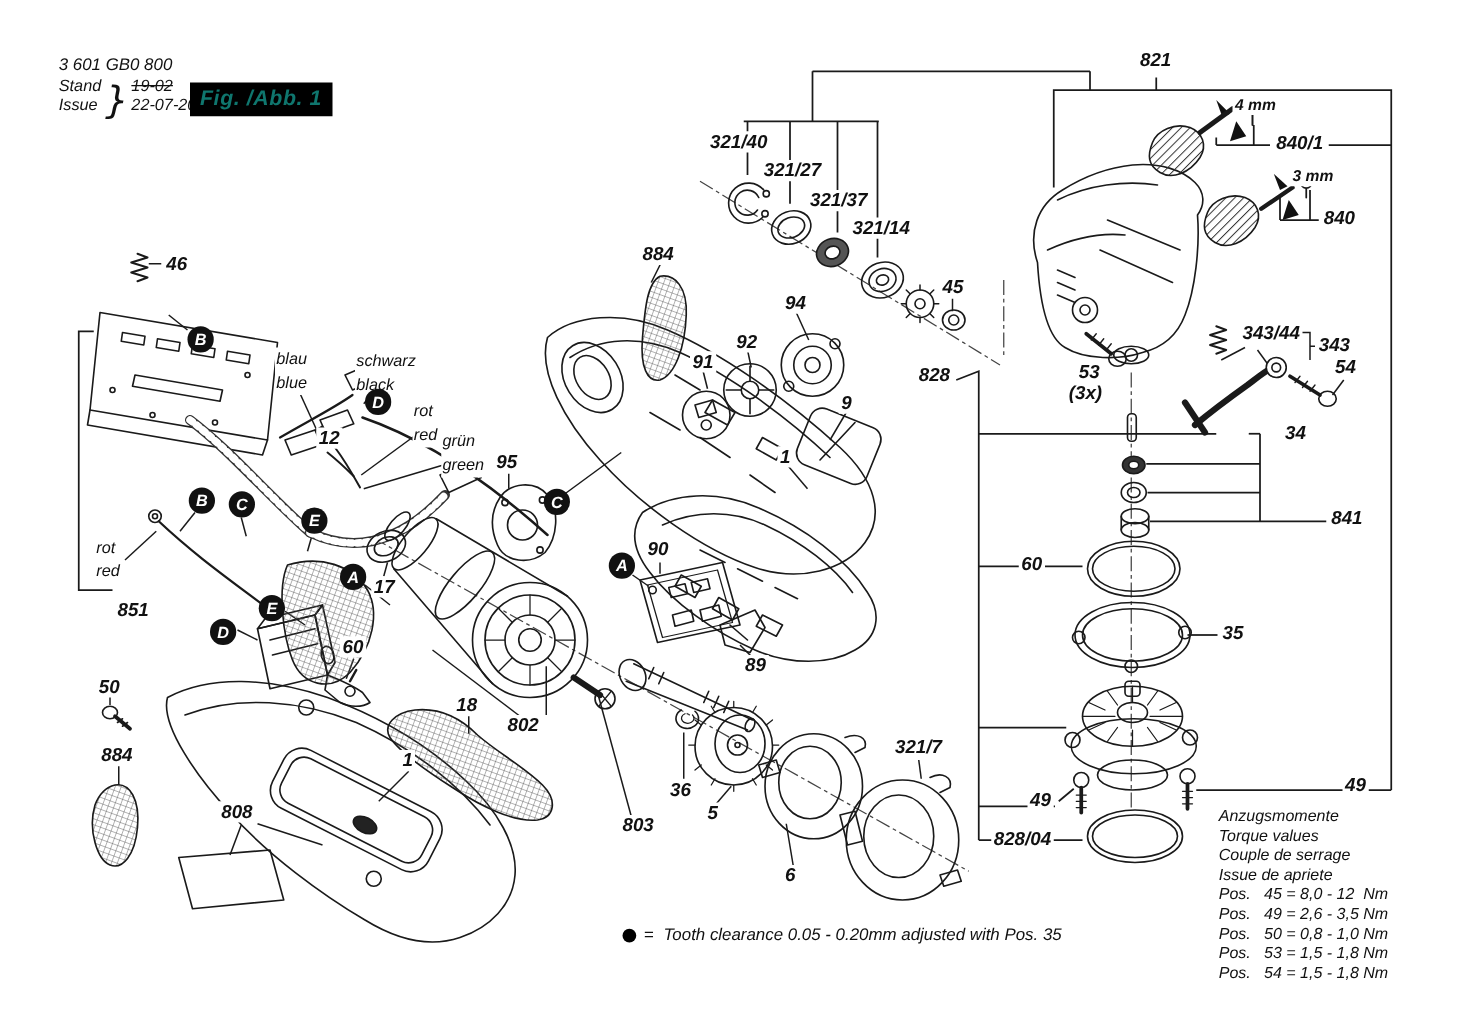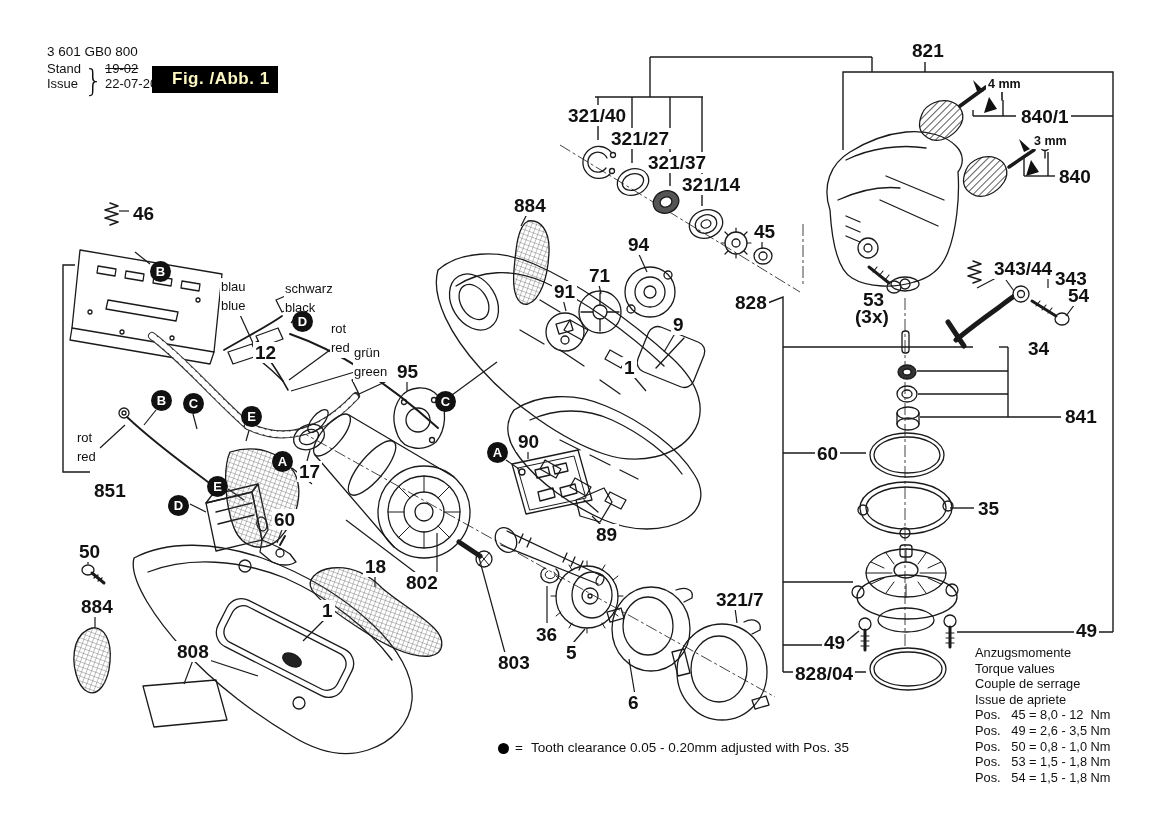--- a/index.html
+++ b/index.html
@@ -1,32 +1,32 @@
 <!DOCTYPE html>
 <html><head>
 <meta charset="utf-8">
 <style>
   html,body{margin:0;padding:0;background:#fff;}
   #page{position:relative;width:1169px;height:800px;background:#fff;overflow:hidden;
-        font-family:"Liberation Sans",sans-serif;color:#111;}
+        font-family:"Liberation Sans",sans-serif;color:#111;font-style:italic;}
   svg{position:absolute;left:0;top:0;}
-  .lbl{position:absolute;font-weight:bold;font-size:19px;line-height:1;white-space:nowrap;
+  .lbl{position:absolute;font-weight:bold;font-size:15px;line-height:1;white-space:nowrap;
        background:#fff;padding:1px 2px;color:#111;}
   .lbl.small{font-size:12.5px;margin-left:46px;}
   .wlbl{position:absolute;font-size:13px;line-height:1.45;white-space:nowrap;background:#fff;
         padding:0 1px;color:#111;}
   .conn{position:absolute;width:21px;height:21px;border-radius:50%;background:#111;color:#fff;
         font-weight:bold;font-size:13px;display:flex;align-items:center;justify-content:center;}
   #titleblock{position:absolute;left:47px;top:44px;font-size:13.5px;line-height:1.25;}
   #stand-issue{display:flex;align-items:flex-start;margin-top:1px;font-size:13px;}
   #stand-issue .col{display:flex;flex-direction:column;line-height:1.15;}
   #brace{font-size:30px;font-weight:300;margin:0 2px 0 3px;font-family:"DejaVu Sans",sans-serif;}
   .strike{text-decoration:line-through;}
-  #figbox{position:absolute;left:152px;top:66px;background:#000;color:#fef9c3;font-weight:bold;
-          font-size:17px;padding:3px 8px 4px 20px;letter-spacing:.5px;}
+  #figbox{position:absolute;left:152px;top:66px;background:#000;color:#0f766e;font-weight:bold;
+          font-size:17px;padding:3px 8px 4px 8px;letter-spacing:.5px;}
   #disclaimer{position:absolute;left:55px;top:718px;font-size:13px;line-height:1.32;}
   #note{position:absolute;left:498px;top:739px;font-size:13.5px;line-height:1.3;display:flex;}
   #note .dot{width:11px;height:11px;border-radius:50%;background:#000;margin-top:4px;}
   #note .eq{margin:0 8px 0 6px;}
   #torque{position:absolute;left:975px;top:645px;font-size:12.8px;line-height:1.22;}
   #torque .row{white-space:pre;}
 </style>
 </head>
 <body>
 
@@ -427,21 +427,21 @@
 
 <div id="figbox">Fig. /Abb. 1</div>
 
 <div class="lbl" style="left:131px;top:203px">46</div>
 <div class="lbl" style="left:512px;top:195px">884</div>
 <div class="lbl" style="left:566px;top:105px">321/40</div>
 <div class="lbl" style="left:609px;top:128px">321/27</div>
 <div class="lbl" style="left:646px;top:152px">321/37</div>
 <div class="lbl" style="left:680px;top:174px">321/14</div>
 <div class="lbl" style="left:626px;top:234px">94</div>
-<div class="lbl" style="left:587px;top:265px">71</div>
+<div class="lbl" style="left:587px;top:265px">92</div>
 <div class="lbl" style="left:552px;top:281px">91</div>
 <div class="lbl" style="left:671px;top:314px">9</div>
 <div class="lbl" style="left:622px;top:357px">1</div>
 <div class="lbl" style="left:395px;top:361px">95</div>
 <div class="lbl" style="left:752px;top:221px">45</div>
 <div class="lbl" style="left:910px;top:40px">821</div>
 <div class="lbl small" style="left:940px;top:77px">4 mm</div>
 <div class="lbl" style="left:1019px;top:106px">840/1</div>
 <div class="lbl small" style="left:986px;top:134px">3 mm</div>
 <div class="lbl" style="left:1057px;top:166px">840</div>

